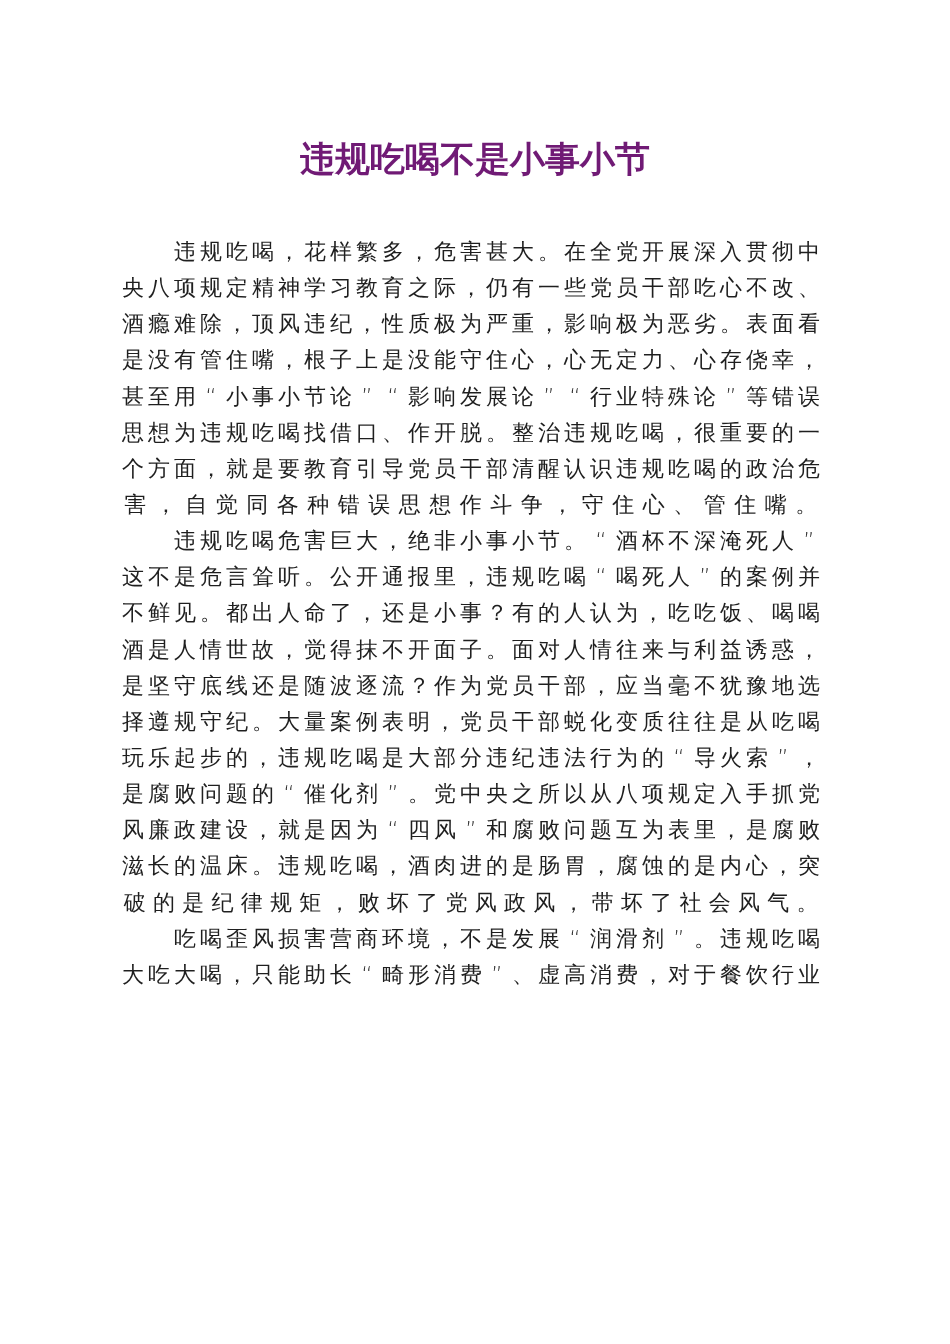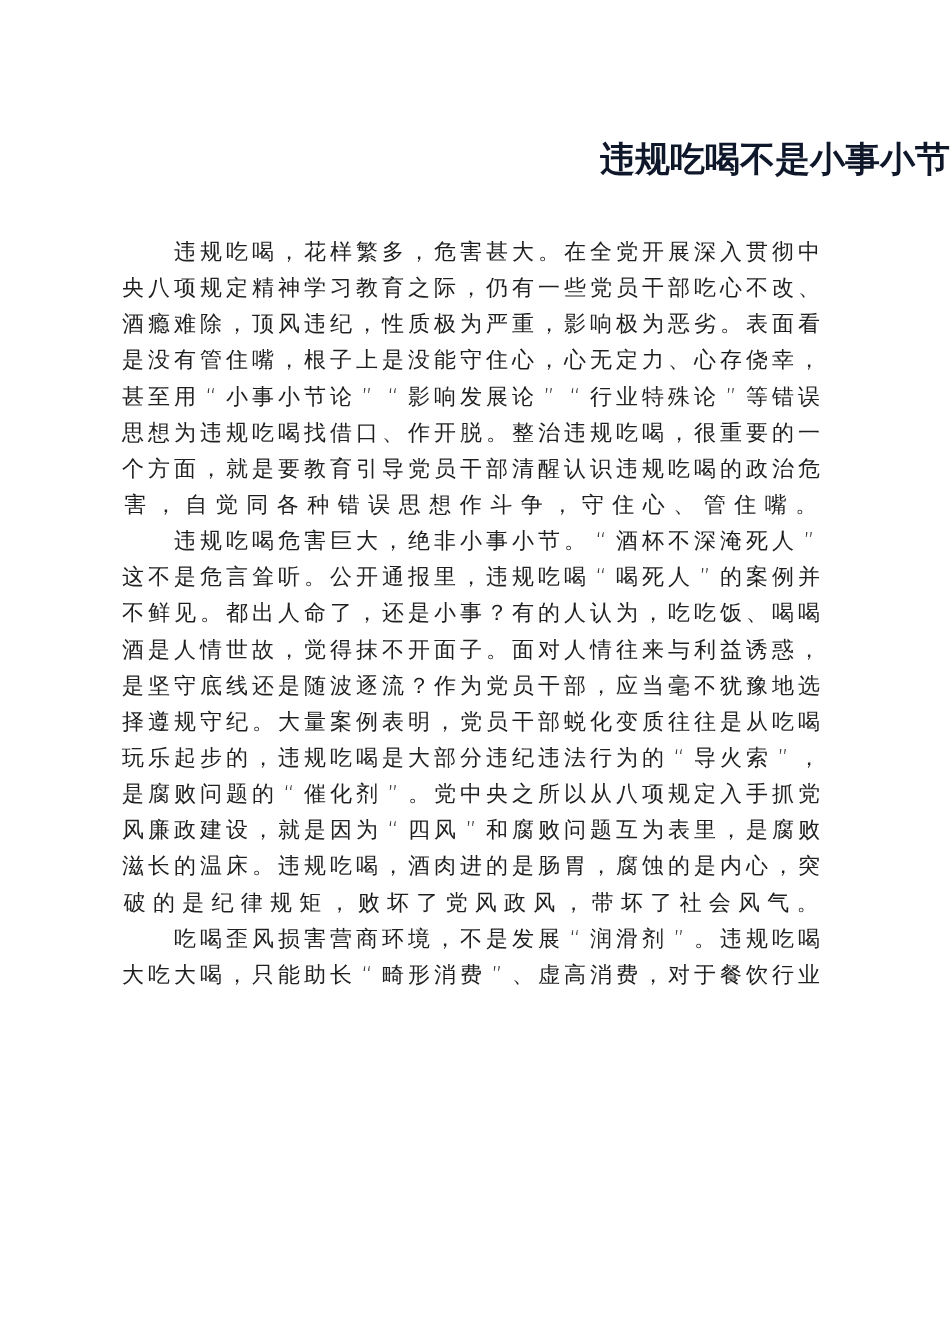--- a/index.html
+++ b/index.html
@@ -21,27 +21,27 @@
       top: 0;
       width: 950px;
       height: 1344px;
       background: #ffffff;
     }
     .title {
       position: absolute;
       top: 136px;
       left: 0;
       width: 950px;
-      text-align: right;
+      text-align: center;
       font-family: "DejaVu Serif", "Liberation Serif", serif;
       font-weight: bold;
       font-size: 35px;
       line-height: 46px;
       letter-spacing: 0px;
-      color: #0f172a;
+      color: #701a75;
       margin: 0;
     }
     .body-text {
       position: absolute;
       top: 234px;
       left: 120px;
       width: 702px;
     }
     .line {
       height: 36.15px;

